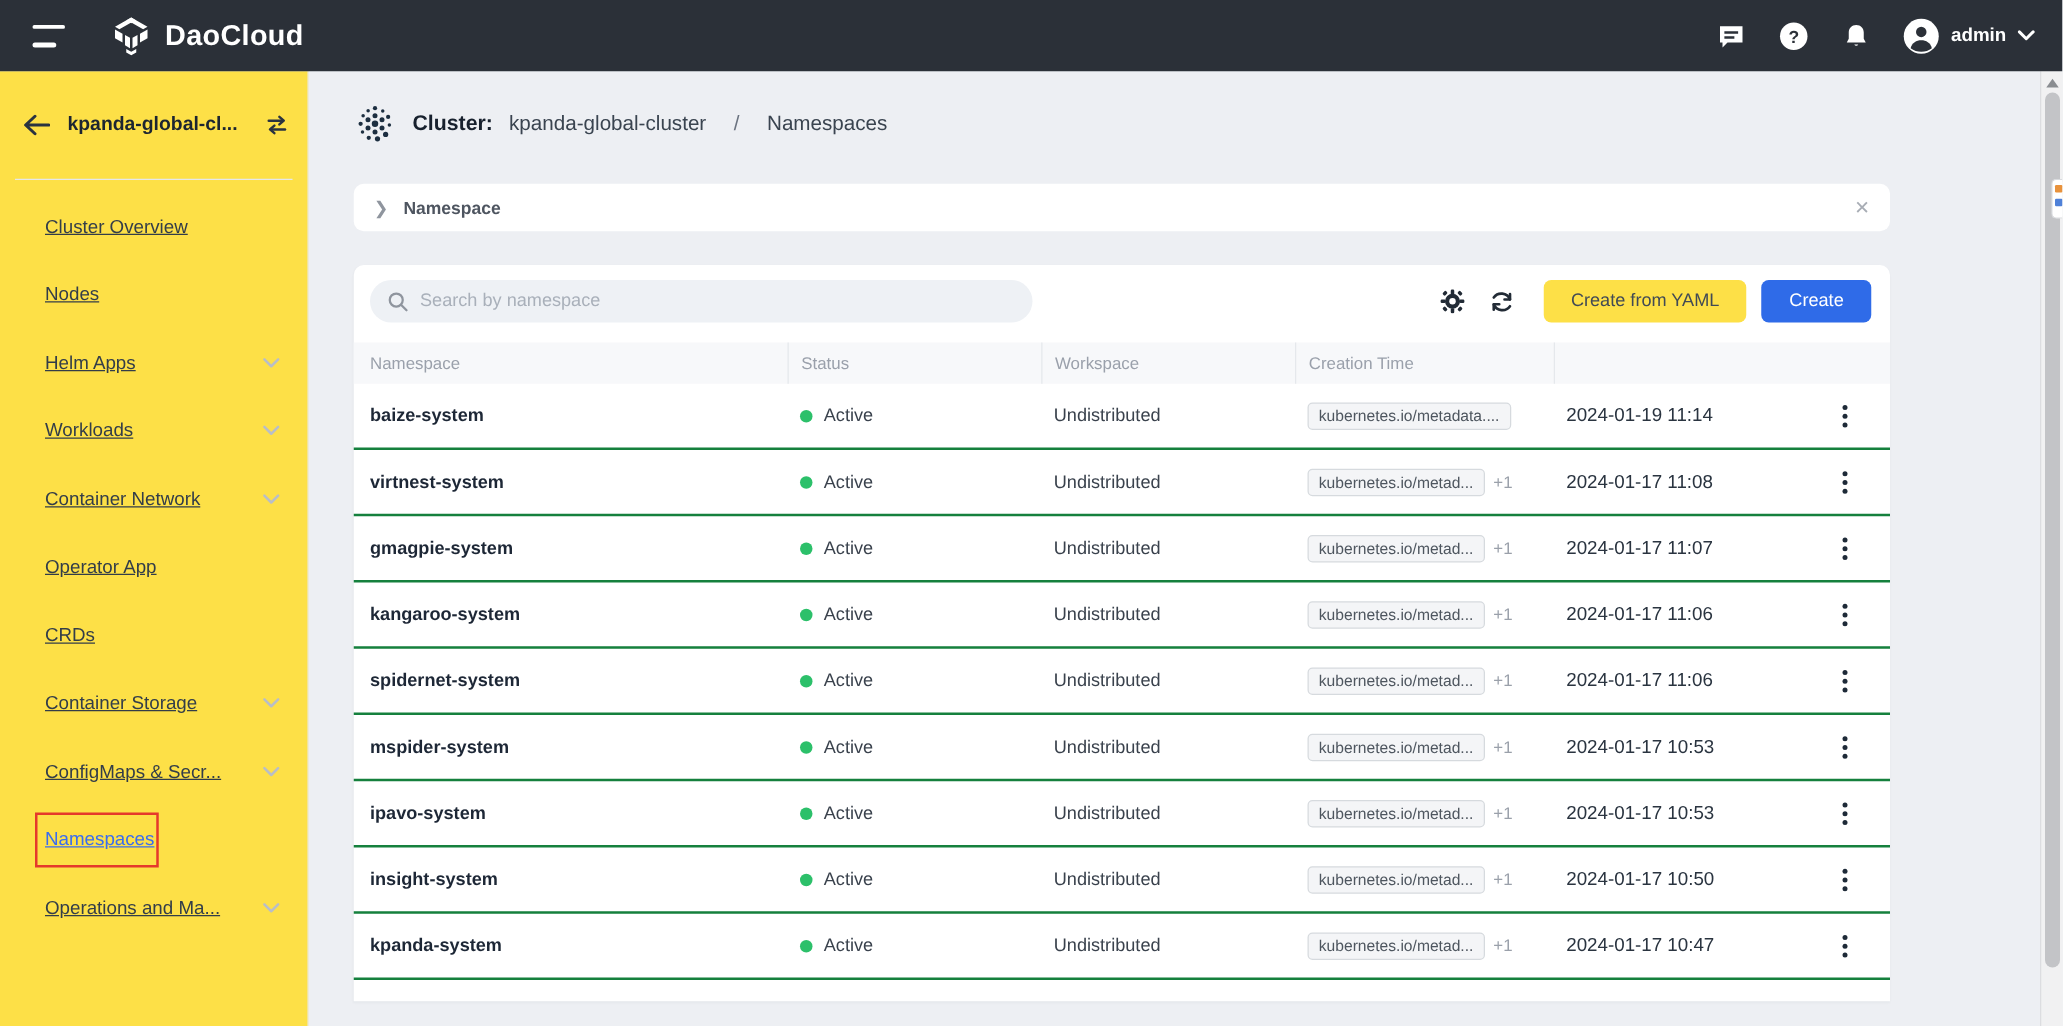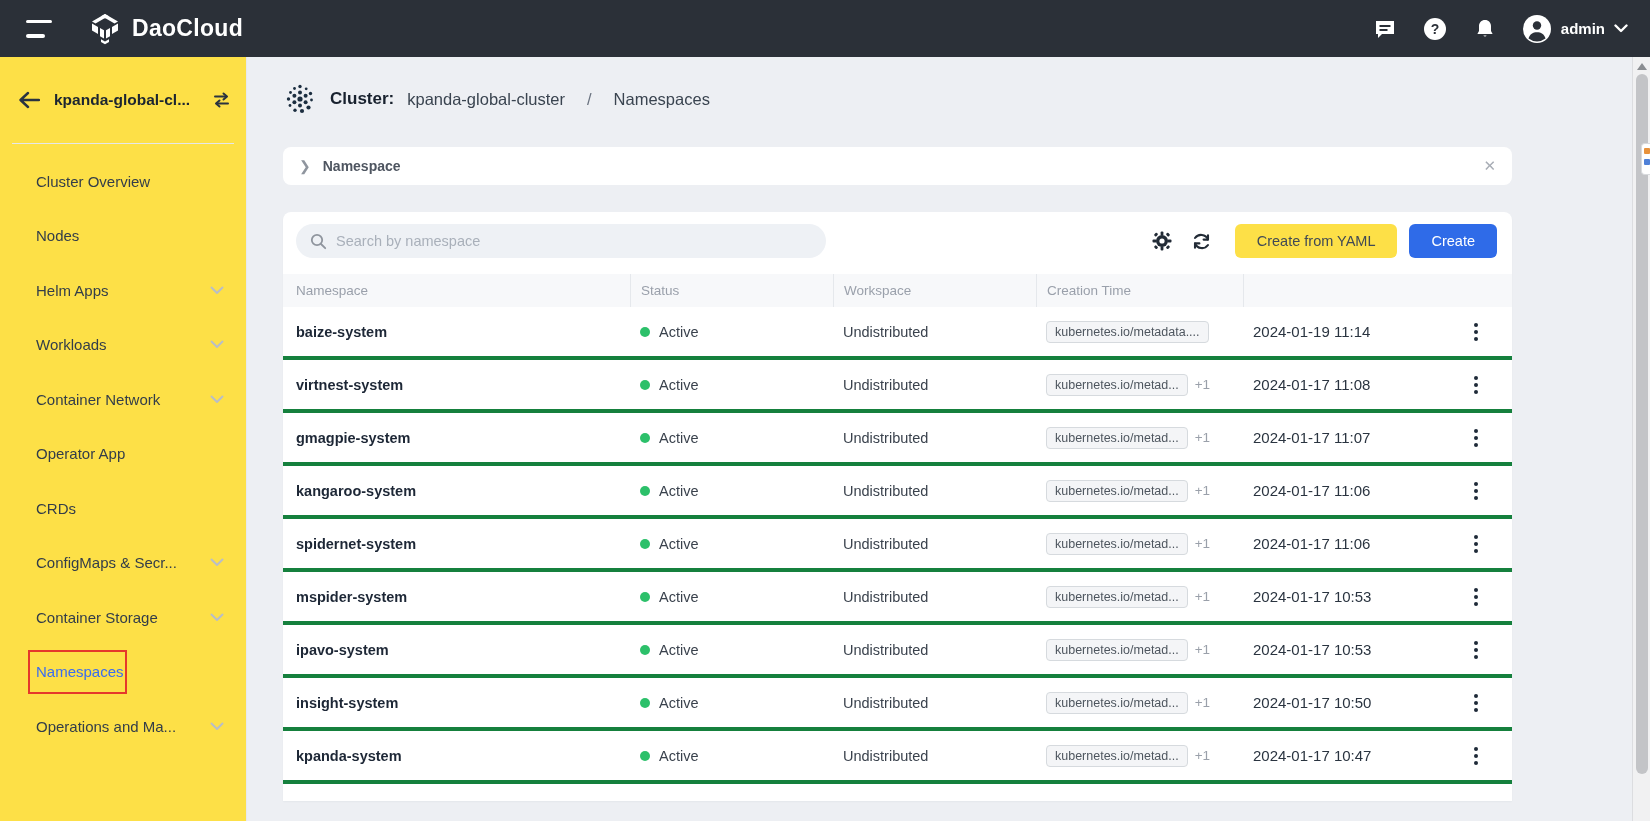--- a/index.html
+++ b/index.html
@@ -21,21 +21,21 @@
   
   .app-body { display:flex; height:764px; }
 
   
   .sidebar { width:247px; background:#fde047; border-right:1px solid #e7e9ed; flex:none; }
   .sidebar-head { display:flex; align-items:center; height:86px; padding:0 14px 0 18px; }
   .sidebar-title { flex:1; margin-left:14px; font-size:15.5px; font-weight:700; color:#1c2531; white-space:nowrap; overflow:hidden; }
   .sidebar-divider { height:1px; background:#e5e7eb; margin:0 12px; }
   .sidebar-nav { padding-top:10px; }
   .side-item { position:relative; height:54.5px; display:flex; align-items:center; padding:0 22px 0 36px; font-size:15px; color:#333d49; cursor:pointer; }
-  .side-item .lbl { flex:1; white-space:nowrap; overflow:hidden; }
+  .side-item .lbl { flex:1; white-space:nowrap; overflow:hidden;text-decoration:underline; }
   .side-item.active .lbl { color:#3a6cf0; }
   .annotation-box { position:absolute; left:28px; top:5px; width:99px; height:44px; border:2.5px solid #e5392b; pointer-events:none; }
 
   
   .main { flex:1; position:relative; background:#edeff3; padding:0 0 0 36px; }
   .cluster-head { display:flex; align-items:center; gap:13px; margin-top:22px; height:40px; }
   .cluster-label { font-size:17px; font-weight:700; color:#18212e; }
   .cluster-path { font-size:16.5px; color:#3a4450; }
   .path-sep { color:#6b7380; margin:0 9px; }
 
@@ -54,21 +54,21 @@
   .tool-icon { width:22px; height:22px; margin-right:18px; display:flex; align-items:center; justify-content:center; cursor:pointer; }
   .btn { height:34px; border:none; border-radius:6px; font-size:14.5px; cursor:pointer; font-family:"Liberation Sans",sans-serif; }
   .btn-secondary { background:#fde047; color:#414a55; padding:0 22px; margin-left:4px; }
   .btn-primary { background:#2f6be8; color:#fff; padding:0 22px; margin-left:12px; }
 
   
   .tbl-grid { display:grid; grid-template-columns:347px 203px 203px 207px 187px 1fr; }
   .tbl-head { margin-top:16px; background:#f7f8fa; height:33px; }
   .tbl-head .hc { display:flex; align-items:center; font-size:13.5px; color:#9aa0ab; padding-left:13px; }
   .tbl-head .hc + .hc { border-left:1px solid #e5e8ec; padding-left:10px; }
-  .tbl-body .row { height:53px; border-bottom:4px solid #15803d; }
+  .tbl-body .row { height:53px; border-bottom:2px solid #15803d; }
   .cell { display:flex; align-items:center; padding-left:13px; font-size:14.5px; color:#3a424d; overflow:hidden; }
   .cell + .cell { padding-left:10px; }
   .ns-name { font-weight:700; color:#1d2736; }
   .dot { width:10px; height:10px; border-radius:50%; background:#2cc06a; margin-right:9px; flex:none; }
   .chip { background:#f4f5f7; border:1px solid #d6dade; border-radius:4px; padding:3px 8px; font-size:12.5px; color:#4e565f; white-space:nowrap; }
   .extra { color:#9aa0aa; font-size:13.5px; margin-left:7px; }
   .time { color:#2a3440; font-size:15px; }
   .cell-actions { justify-content:center; padding-left:0; }
   .kebab { display:flex; flex-direction:column; gap:3px; cursor:pointer; padding:4px; }
   .kebab i { width:4px; height:4px; border-radius:50%; background:#1e2a38; }
@@ -222,30 +222,30 @@
 
     <span class="lbl">CRDs</span>
     <span style="visibility: hidden;">
       <svg width="14" height="9" viewBox="0 0 14 9">
               <polyline points="1.5,1.5 7,7 12.5,1.5" fill="none" stroke="#b9bec7" stroke-width="2" stroke-linecap="round" stroke-linejoin="round"></polyline>
             </svg>
     </span>
   </div>
         <div class="side-item">
 
+    <span class="lbl">Container Storage</span>
+    <span>
+      <svg width="14" height="9" viewBox="0 0 14 9">
+              <polyline points="1.5,1.5 7,7 12.5,1.5" fill="none" stroke="#b9bec7" stroke-width="2" stroke-linecap="round" stroke-linejoin="round"></polyline>
+            </svg>
+    </span>
+  </div>
+        <div class="side-item">
+
     <span class="lbl">ConfigMaps &amp; Secr...</span>
-    <span>
-      <svg width="14" height="9" viewBox="0 0 14 9">
-              <polyline points="1.5,1.5 7,7 12.5,1.5" fill="none" stroke="#b9bec7" stroke-width="2" stroke-linecap="round" stroke-linejoin="round"></polyline>
-            </svg>
-    </span>
-  </div>
-        <div class="side-item">
-
-    <span class="lbl">Container Storage</span>
     <span>
       <svg width="14" height="9" viewBox="0 0 14 9">
               <polyline points="1.5,1.5 7,7 12.5,1.5" fill="none" stroke="#b9bec7" stroke-width="2" stroke-linecap="round" stroke-linejoin="round"></polyline>
             </svg>
     </span>
   </div>
         <div class="side-item active">
     <span class="annotation-box"></span>
     <span class="lbl">Namespaces</span>
     <span style="visibility: hidden;">

